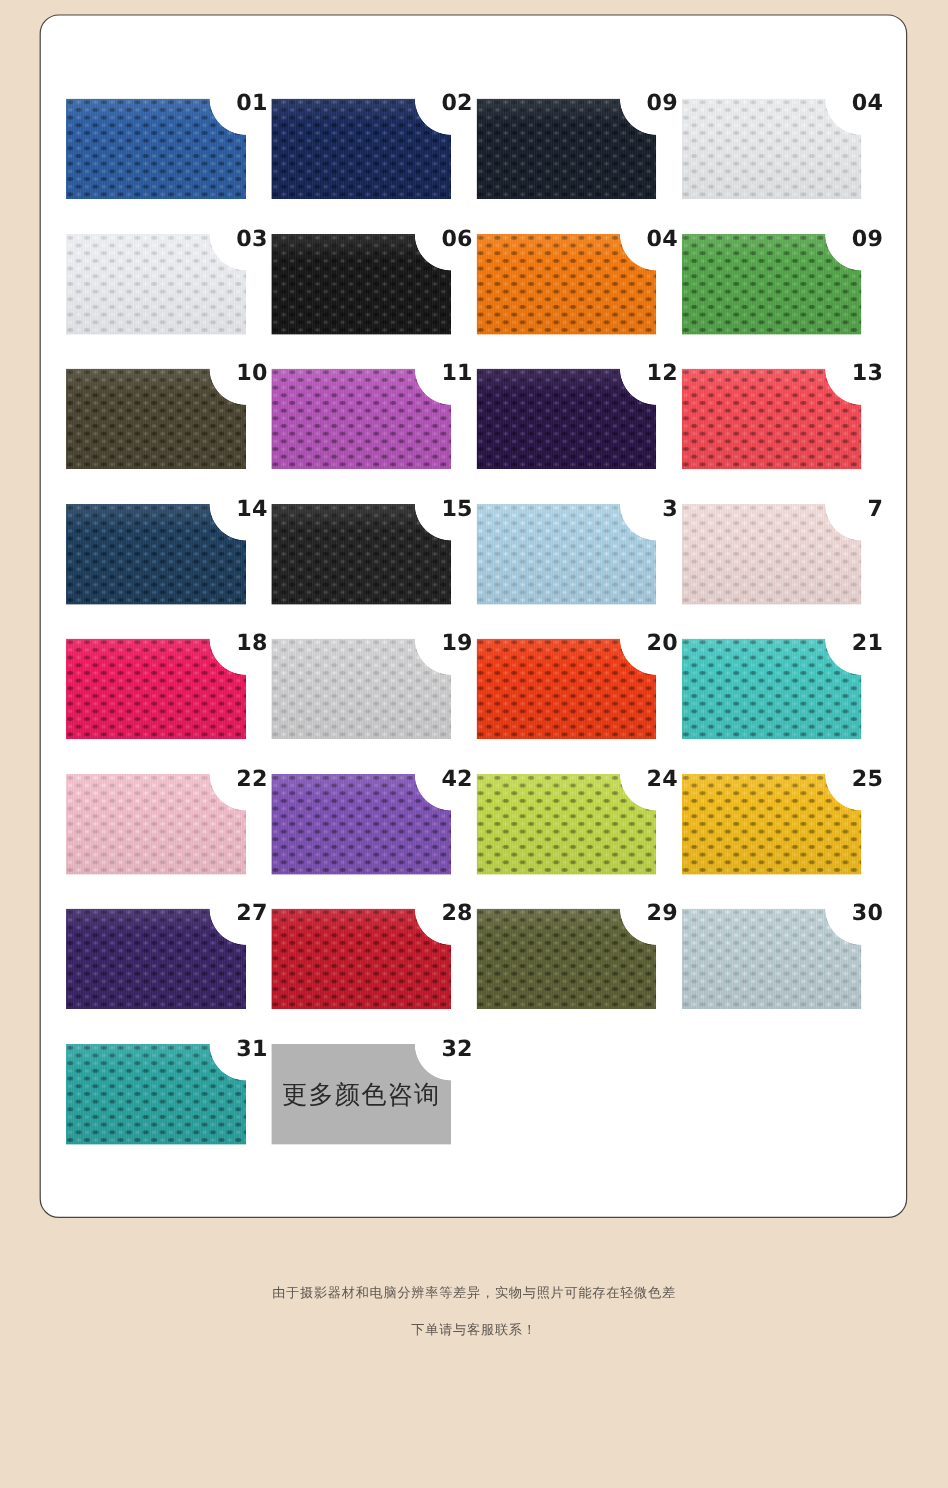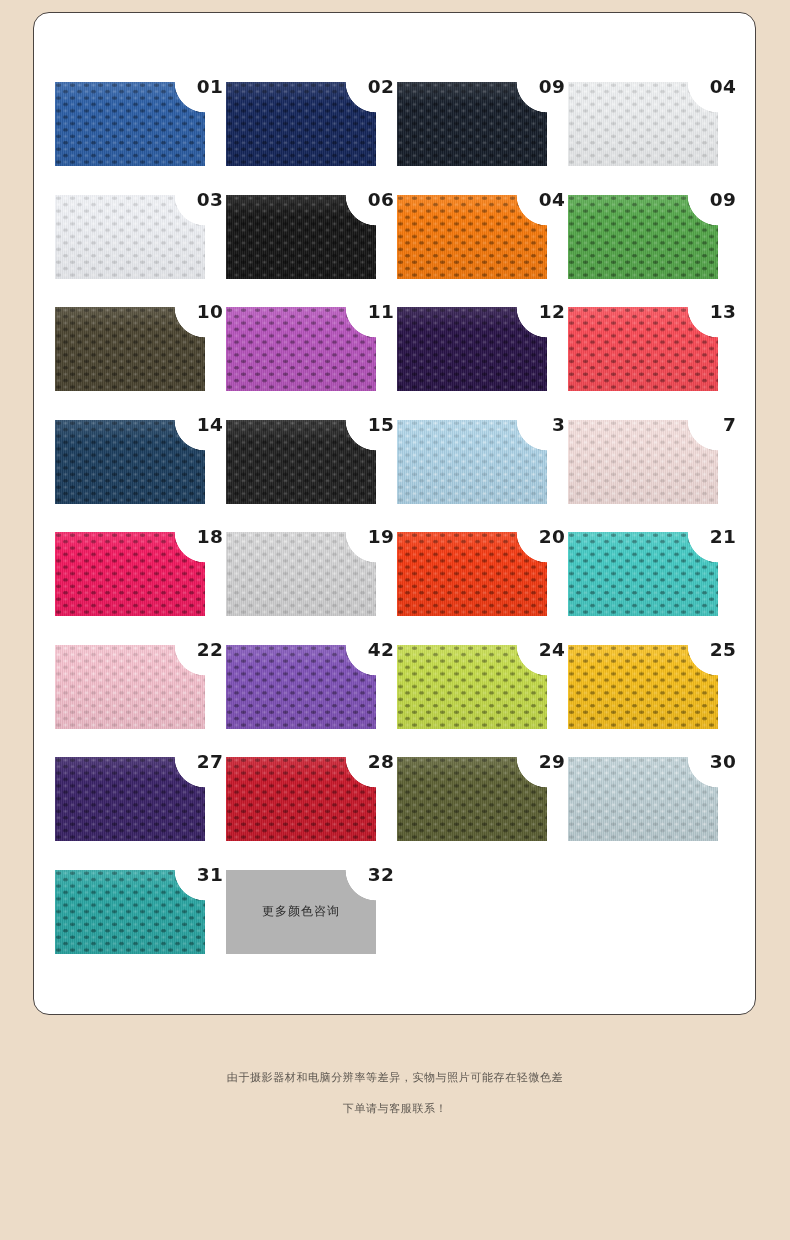--- a/index.html
+++ b/index.html
@@ -129,21 +129,21 @@
   
   .more-text {
     position: absolute;
     left: 0;
     top: 24px;
     width: 150px;
     height: 84px;
     display: flex;
     align-items: center;
     justify-content: center;
-    font-size: 12px;
+    font-size: 21px;
     color: #2a2a2a;
     letter-spacing: 1px;
     font-family: "DejaVu Sans", "Liberation Sans", sans-serif;
     pointer-events: none;
     text-align: center;
   }
 
   
   .footer {
     position: absolute;

